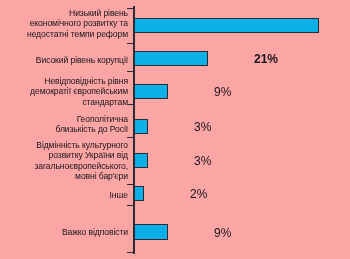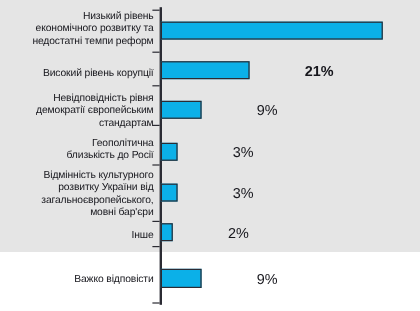--- a/index.html
+++ b/index.html
@@ -11,22 +11,22 @@
     width: 350px;
     height: 259px;
     overflow: hidden;
     font-family: "Liberation Sans", sans-serif;
     color: #1a1a1a;
   }
 
   #chart-root {
     position: relative;
     width: 350px;
-    height: 210px;
-    background: #e5e5e5;
+    height: 259px;
+    background: #fca5a5;
   }
 
   
   .plot {
     position: absolute;
     left: 0;
     top: 0;
     width: 350px;
     height: 259px;
   }

